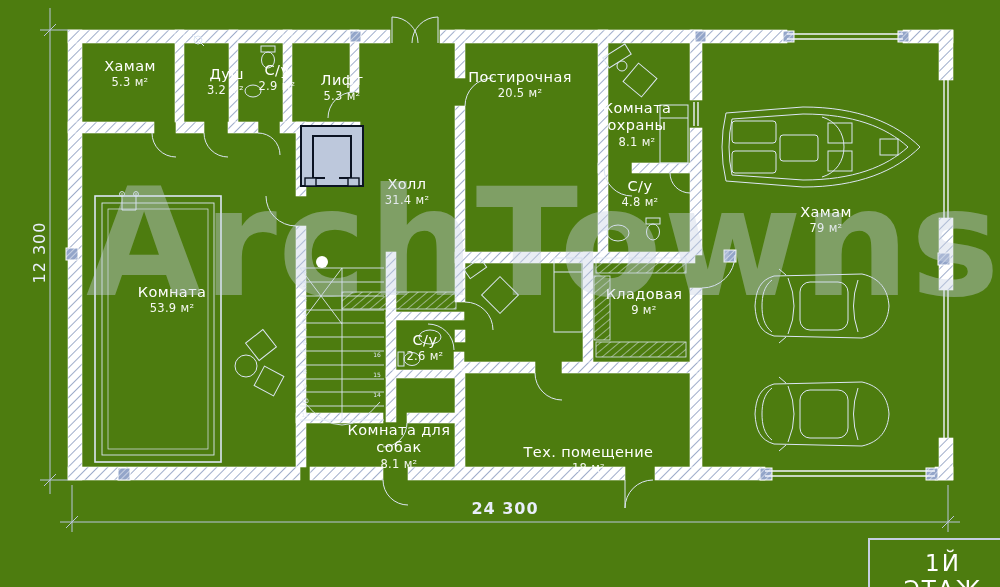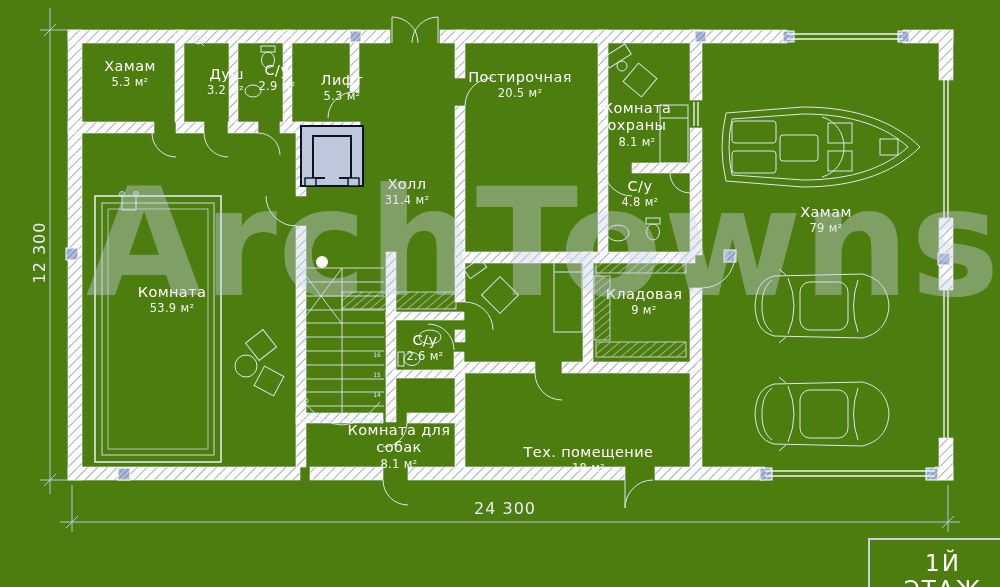--- a/index.html
+++ b/index.html
@@ -11,21 +11,21 @@
   #plan-svg{position:absolute;left:0;top:0;z-index:1;}
   .rl{position:absolute;z-index:3;color:#ffffff;text-align:center;line-height:1.2;pointer-events:none;}
   .rl .nm{font-size:14.5px;letter-spacing:.4px;}
   .rl .ar{font-size:11.5px;letter-spacing:.3px;margin-top:1px;opacity:.95;}
   #watermark{
     position:absolute;z-index:4;left:86px;top:168px;white-space:nowrap;
     font-size:150px;font-weight:bold;line-height:1;letter-spacing:1px;
     color:#cad4e6;opacity:.40;pointer-events:none;
   }
   .dim{position:absolute;z-index:3;color:#e9eefb;font-size:16px;letter-spacing:1px;text-align:center;}
-  #dim-bottom{left:435px;top:499px;width:140px;}
+  #dim-bottom{left:435px;top:499px;width:140px;font-weight:bold;}
   #dim-left{left:-16px;top:243px;width:110px;transform:rotate(-90deg);}
   #floor-box{
     position:absolute;z-index:5;left:868px;top:538px;width:160px;height:70px;
     border:2px solid #c5cfe0;background:transparent;
   }
   #floor-box .txt{margin:10px 0 0 14px;width:118px;color:#ffffff;font-size:23px;letter-spacing:2px;text-align:center;}
   .stairnums{position:absolute;z-index:3;display:flex;flex-direction:column;justify-content:space-between;align-items:center;pointer-events:none;}
   .stairnums span{font-size:6px;color:#dfe7f4;line-height:1;}
   #stairs-left-nums{left:300px;top:268px;height:150px;width:10px;}
   #stairs-right-nums{left:372px;top:352px;height:46px;width:10px;}

